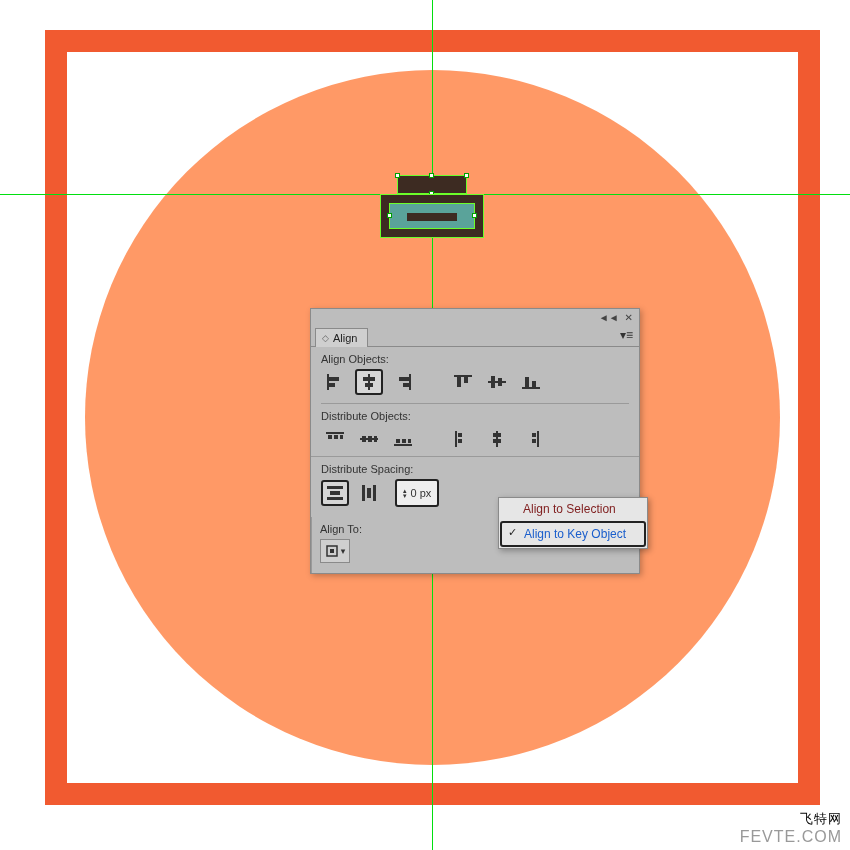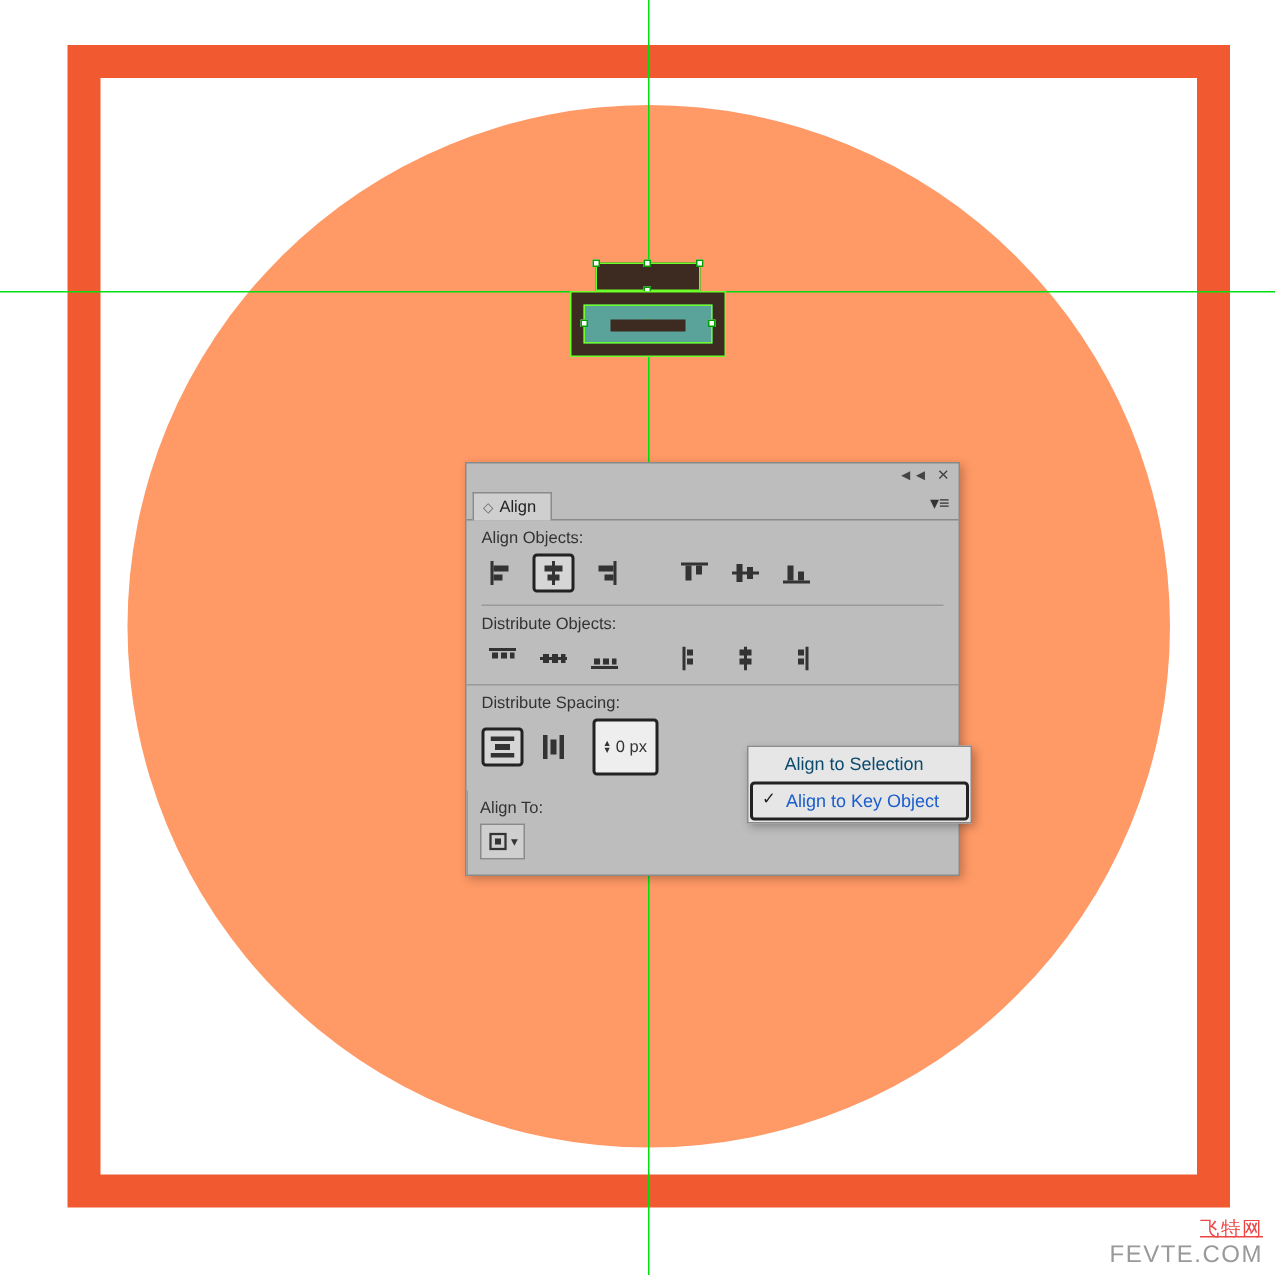--- a/index.html
+++ b/index.html
@@ -197,21 +197,21 @@
     background: #d6d6d6;
     display: flex;
     align-items: center;
     justify-content: center;
   }
   .spinner {
     display: flex;
     align-items: center;
     border: 2px solid #222;
     border-radius: 3px;
-    height: 38px;
+    height: 28px;
     background: #eee;
     padding: 0 6px;
     gap: 4px;
   }
   .spin-arrows {
     display: flex;
     flex-direction: column;
     line-height: 5px;
     font-size: 7px;
     color: #333;
@@ -233,21 +233,21 @@
     left: 498px;
     top: 497px;
     width: 150px;
     background: #e6e6e6;
     border: 1px solid #8a8a8a;
     box-shadow: 2px 2px 6px rgba(0,0,0,.3);
   }
   .dd-item {
     padding: 4px 8px 4px 24px;
     font-size: 12px;
-    color: #0c4a6e;
+    color: #7f1d1d;
     position: relative;
   }
   .dd-item.selected {
     border: 2px solid #222;
     border-radius: 3px;
     color: #1a5ecc;
     margin: 1px;
     padding-left: 22px;
   }
   .dd-item .check {
@@ -260,21 +260,21 @@
   .watermark {
     position: absolute;
     right: 8px;
     bottom: 4px;
     text-align: right;
     color: #999;
     font-size: 16px;
     letter-spacing: 1px;
     line-height: 18px;
   }
-  .watermark .cn { font-size: 13px; color: #ef4444; text-decoration: underline; }
+  .watermark .cn { font-size: 13px; color: #000000; }
   svg { display: block; }
 </style>
 </head>
 <body>
 
 <div class="artboard-frame"></div>
 
 <div class="circle"></div>
 
 <div class="guide-v" style="left:432px"></div>

